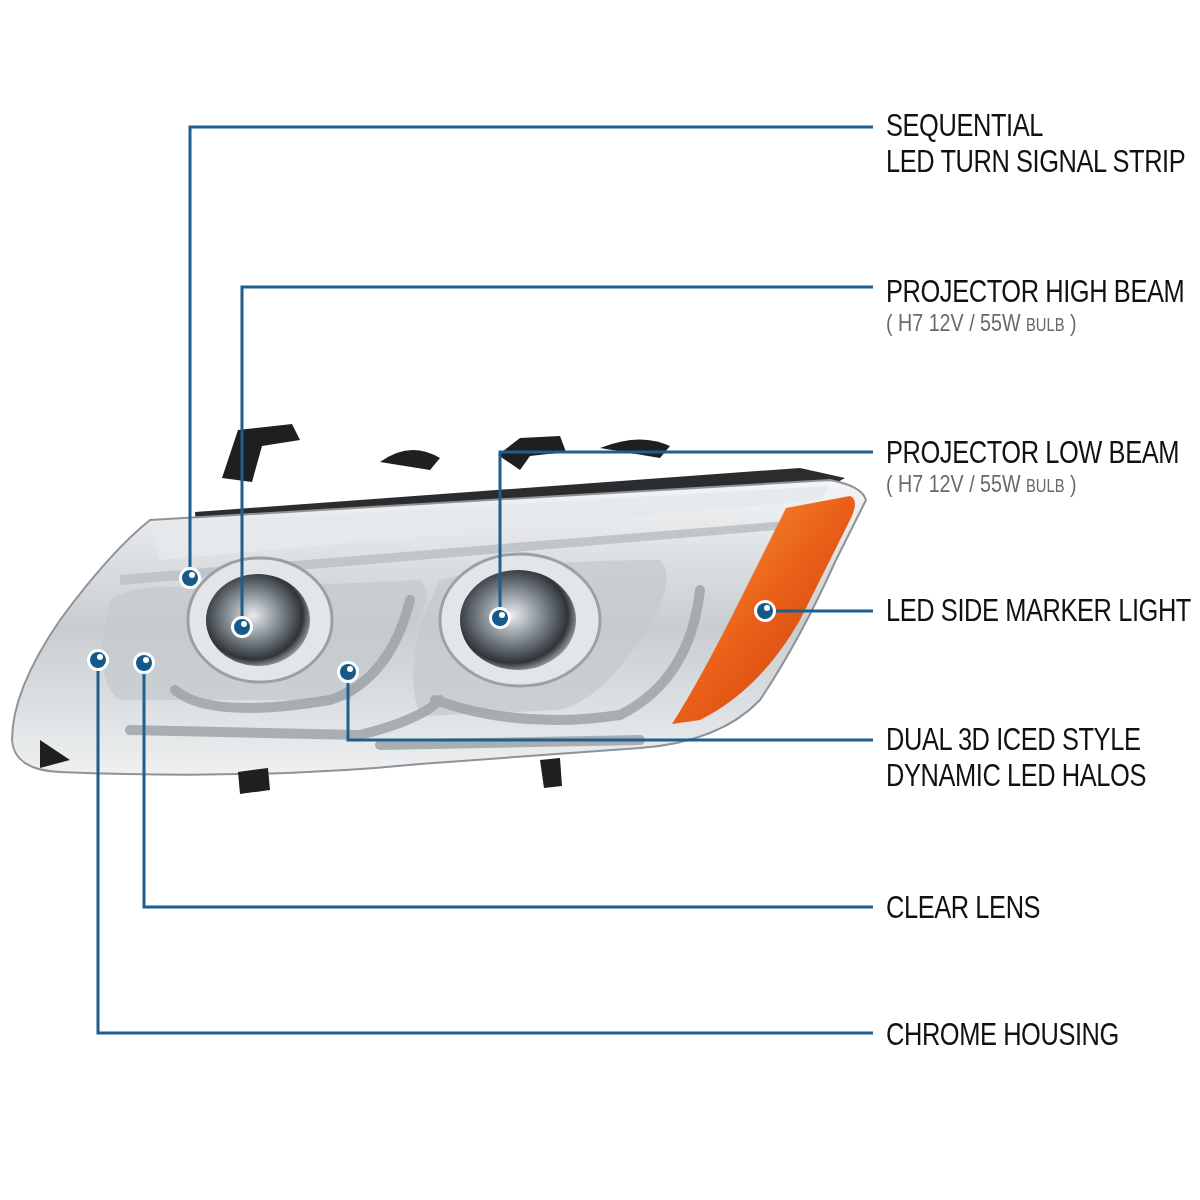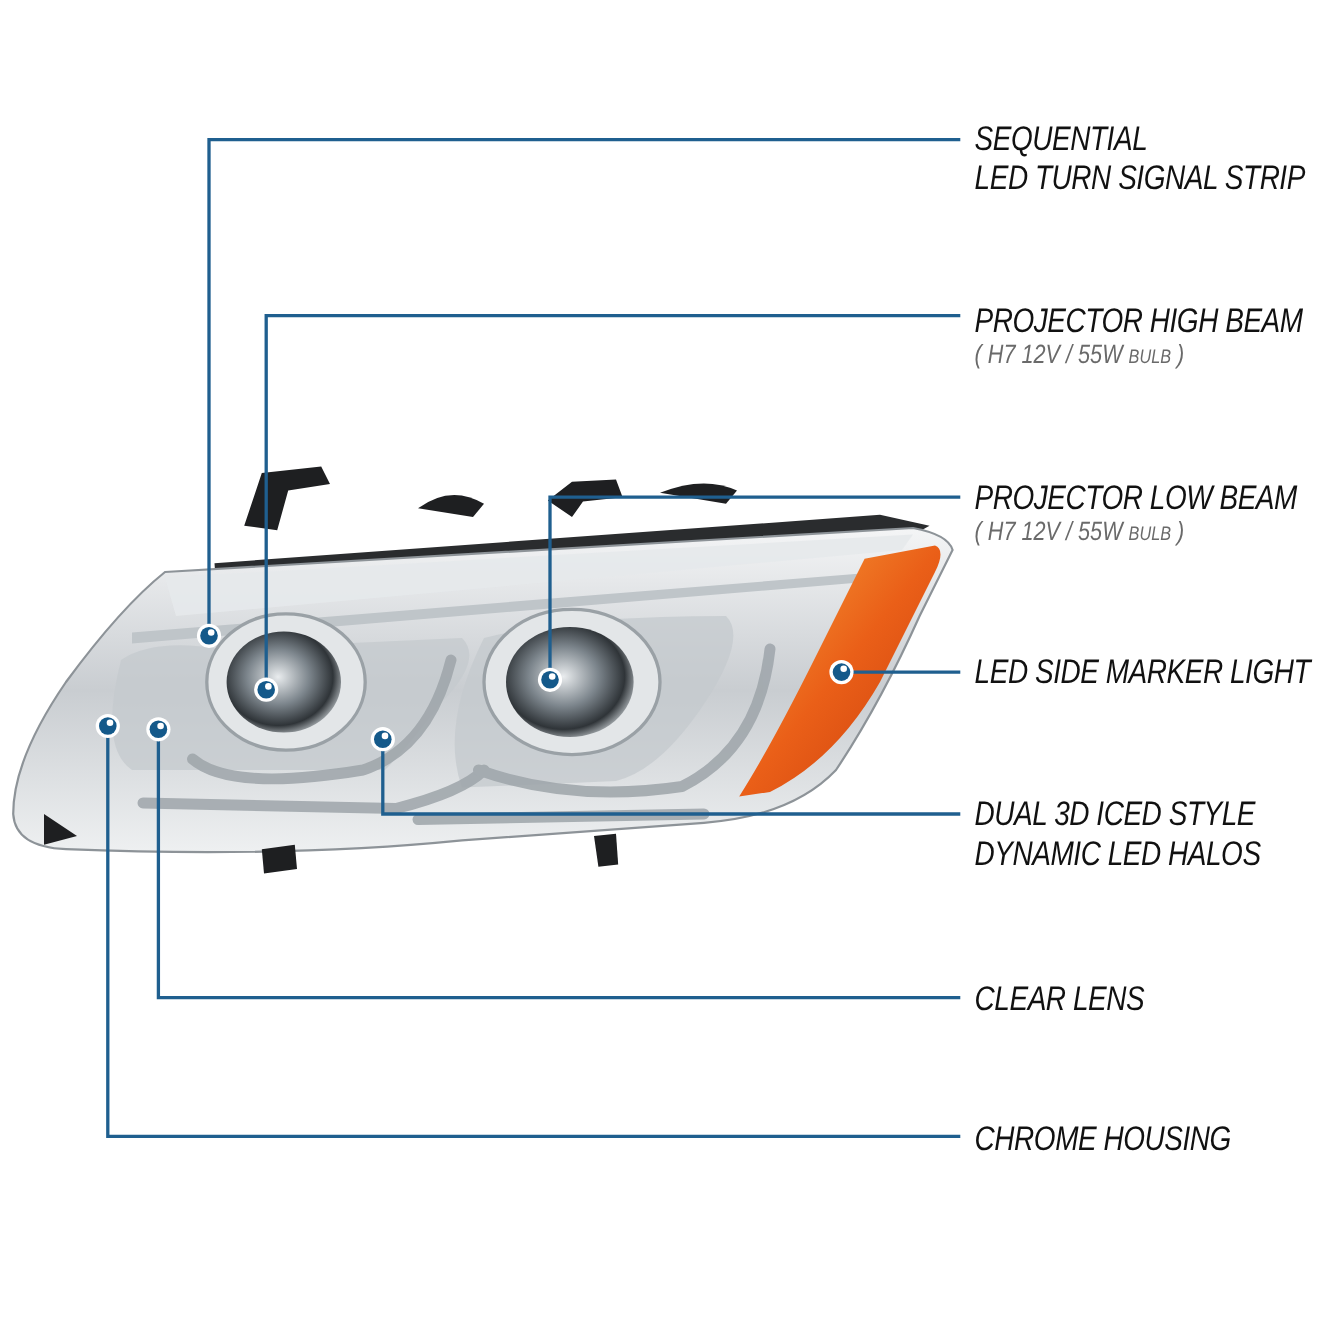--- a/index.html
+++ b/index.html
@@ -1,17 +1,17 @@
 <!DOCTYPE html>
 <html><head>
 <meta charset="utf-8">
 <style>
   html,body{margin:0;padding:0;background:#ffffff;}
   body{width:1200px;height:1200px;position:relative;overflow:hidden;font-family:"Liberation Sans","DejaVu Sans",sans-serif;}
-  .stage{position:absolute;left:0;top:0;width:1043px;height:1200px;font-style:italic;}
+  .stage{position:absolute;left:0;top:0;width:1043px;height:1200px;}
   svg.art{position:absolute;left:0;top:0;}
   .label{position:absolute;left:886px;color:#111;font-family:"Liberation Sans",sans-serif;font-weight:400;font-size:31px;line-height:36px;letter-spacing:-0.5px;transform:scaleX(0.82);transform-origin:left top;white-space:nowrap;}
   .sub{display:block;color:#6a6a6a;font-size:24px;line-height:26px;letter-spacing:0px;}
   .sub .small{font-size:18px;}
 </style>
 </head>
 <body>
 
 <div class="stage">
 

